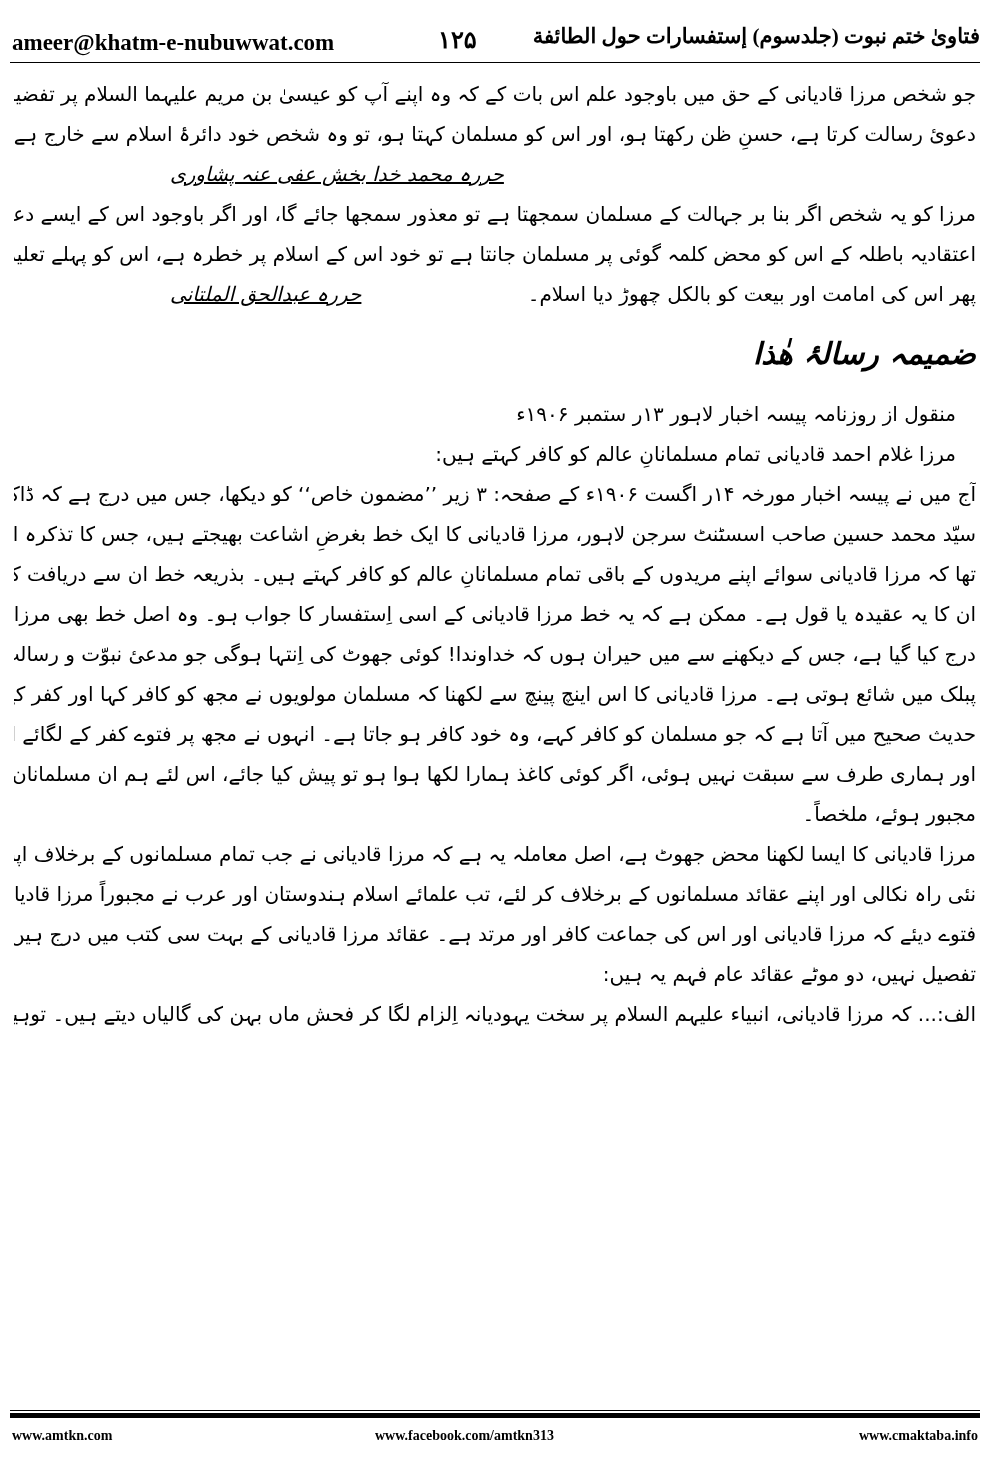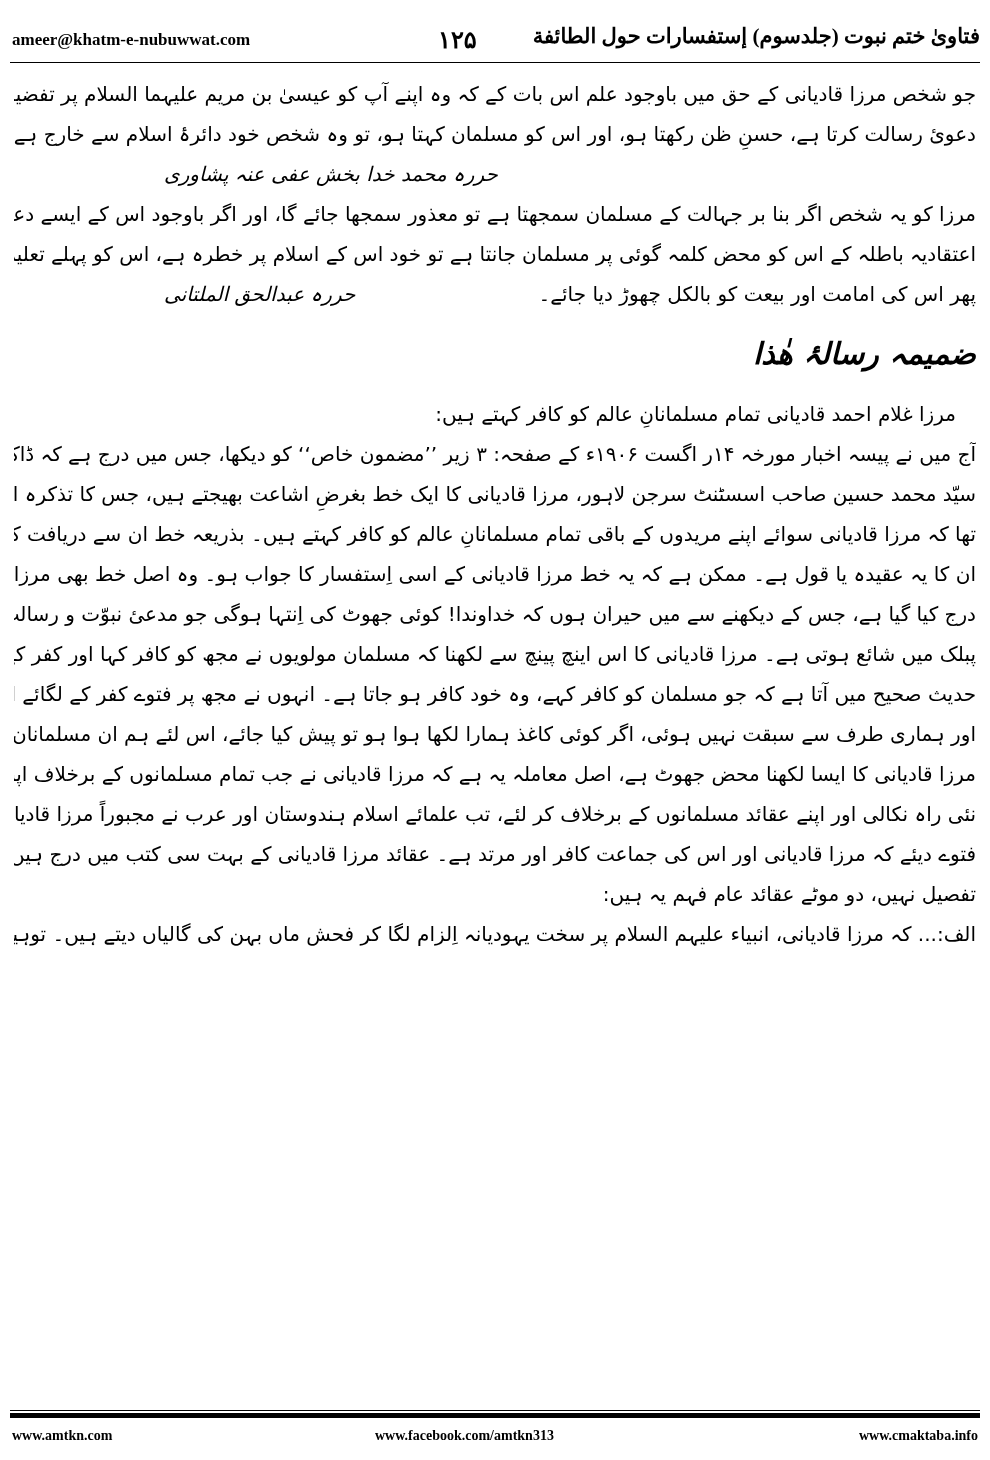--- a/index.html
+++ b/index.html
@@ -1,27 +1,27 @@
 <!DOCTYPE html>
 <html><head>
   <meta charset="utf-8">
   <style>
     html, body { margin: 0; padding: 0; background: #ffffff; }
     body { width: 990px; height: 1460px; position: relative; overflow: hidden; color: #000; font-family: "DejaVu Serif", serif; }
     .header { position: absolute; top: 0; left: 0; width: 990px; height: 70px; }
-    .hdr-email { position: absolute; left: 12px; top: 30px; font-family: "Liberation Serif", serif; font-weight: bold; font-size: 17px; letter-spacing: 0px; }
+    .hdr-email { position: absolute; left: 12px; top: 30px; font-family: "Liberation Serif", serif; font-weight: bold; font-size: 23px; letter-spacing: 0px; }
     .hdr-page { position: absolute; left: 438px; top: 26px; font-family: Liberation Serif, serif; font-weight: bold; font-size: 24px; direction: rtl; }
     .hdr-title { position: absolute; right: 10px; top: 24px; font-family: Liberation Serif, serif; font-weight: bold; font-size: 21px; direction: rtl; white-space: nowrap; }
     .hdr-rule { position: absolute; left: 10px; right: 10px; top: 62px; height: 0; border-top: 1.5px solid #000; }
     .content { position: absolute; top: 74px; left: 14px; right: 14px; direction: rtl; font-family: "DejaVu Sans", sans-serif; font-size: 20px; }
     .line { height: 40px; line-height: 40px; white-space: nowrap; overflow: hidden; text-align: justify; text-align-last: justify; }
     .line.last { text-align-last: right; }
     .sig-line { position: relative; height: 40px; line-height: 40px; white-space: nowrap; }
     .sig-line .txt { position: absolute; right: 0; }
-    .sig-line .sig { position: absolute; left: 150px; font-style: italic; }
+    .sig-line .sig { position: absolute; left: 156px; font-style: italic; text-decoration: underline; }
     .heading { text-align: right; font-size: 30px; font-weight: bold; height: 80px; line-height: 80px; font-style: italic; }
     .indent { padding-right: 20px; }
     .footer-rules { position: absolute; left: 10px; right: 10px; top: 1410px; }
     .footer-rules .thin { border-top: 1px solid #000; height: 0; }
     .footer-rules .thick { margin-top: 2px; height: 5px; background: #000; }
     .footer { position: absolute; top: 1428px; left: 0; width: 990px; height: 24px; font-family: "Liberation Serif", serif; font-weight: bold; font-size: 14px; }
     .footer span { position: absolute; top: 0; }
     .ft-left { left: 12px; }
     .ft-center { left: 375px; }
     .ft-right { right: 12px; }
@@ -43,38 +43,40 @@
     <div class="line">دعویٔ رسالت کرتا ہے، حسنِ ظن رکھتا ہو، اور اس کو مسلمان کہتا ہو، تو وہ شخص خود دائرۂ اسلام سے خارج ہے، ایسے شخص کی امامت</div>
     <div class="sig-line">
       <span class="sig">حررہ محمد خدا بخش عفی عنہ پشاوری</span>
     </div>
   </div>
 
   <div>
     <div class="line">مرزا کو یہ شخص اگر بنا بر جہالت کے مسلمان سمجھتا ہے تو معذور سمجھا جائے گا، اور اگر باوجود اس کے ایسے دعاوی کفریہ اور</div>
     <div class="line">اعتقادیہ باطلہ کے اس کو محض کلمہ گوئی پر مسلمان جانتا ہے تو خود اس کے اسلام پر خطرہ ہے، اس کو پہلے تعلیم کافی دی جائے، اگر نہ سمجھے،</div>
     <div class="sig-line">
-      <span class="txt">پھر اس کی امامت اور بیعت کو بالکل چھوڑ دیا جائے۔</span>
+      <span class="txt">پھر اس کی امامت اور بیعت کو بالکل چھوڑ دیا اسلام۔</span>
       <span class="sig">حررہ عبدالحق الملتانی</span>
     </div>
   </div>
 
   <div class="heading">ضمیمہ رسالۂ ھٰذا</div>
 
+  <div class="line last indent">منقول از روزنامہ پیسہ اخبار لاہور ۱۳ر ستمبر ۱۹۰۶ء</div>
   <div class="line last indent">مرزا غلام احمد قادیانی تمام مسلمانانِ عالم کو کافر کہتے ہیں:</div>
 
   <div>
     <div class="line">آج میں نے پیسہ اخبار مورخہ ۱۴ر اگست ۱۹۰۶ء کے صفحہ: ۳ زیر ’’مضمون خاص‘‘ کو دیکھا، جس میں درج ہے کہ ڈاکٹر</div>
     <div class="line">سیّد محمد حسین صاحب اسسٹنٹ سرجن لاہور، مرزا قادیانی کا ایک خط بغرضِ اشاعت بھیجتے ہیں، جس کا تذکرہ انجمن اسلامیہ لاہور میں</div>
     <div class="line">تھا کہ مرزا قادیانی سوائے اپنے مریدوں کے باقی تمام مسلمانانِ عالم کو کافر کہتے ہیں۔ بذریعہ خط ان سے دریافت کرنا چاہئے کہ ضرور</div>
     <div class="line">ان کا یہ عقیدہ یا قول ہے۔ ممکن ہے کہ یہ خط مرزا قادیانی کے اسی اِستفسار کا جواب ہو۔ وہ اصل خط بھی مرزا قادیانی کا اس اخبار میں</div>
     <div class="line">درج کیا گیا ہے، جس کے دیکھنے سے میں حیران ہوں کہ خداوندا! کوئی جھوٹ کی اِنتہا ہوگی جو مدعیٔ نبوّت و رسالت کی طرف سے</div>
     <div class="line">پبلک میں شائع ہوتی ہے۔ مرزا قادیانی کا اس اینچ پینچ سے لکھنا کہ مسلمان مولویوں نے مجھ کو کافر کہا اور کفر کے فتوے لکھے، چونکہ</div>
     <div class="line">حدیث صحیح میں آتا ہے کہ جو مسلمان کو کافر کہے، وہ خود کافر ہو جاتا ہے۔ انہوں نے مجھ پر فتوے کفر کے لگائے اور وہ خود کافر ہو گئے</div>
     <div class="line">اور ہماری طرف سے سبقت نہیں ہوئی، اگر کوئی کاغذ ہمارا لکھا ہوا ہو تو پیش کیا جائے، اس لئے ہم ان مسلمانان کو کافر کہنے کے واسطے</div>
+    <div class="line last">مجبور ہوئے، ملخصاً۔</div>
   </div>
 
   <div>
     <div class="line">مرزا قادیانی کا ایسا لکھنا محض جھوٹ ہے، اصل معاملہ یہ ہے کہ مرزا قادیانی نے جب تمام مسلمانوں کے برخلاف اپنی</div>
     <div class="line">نئی راہ نکالی اور اپنے عقائد مسلمانوں کے برخلاف کر لئے، تب علمائے اسلام ہندوستان اور عرب نے مجبوراً مرزا قادیانی پر کفر کے</div>
     <div class="line">فتوے دیئے کہ مرزا قادیانی اور اس کی جماعت کافر اور مرتد ہے۔ عقائد مرزا قادیانی کے بہت سی کتب میں درج ہیں، جس کی</div>
     <div class="line last">تفصیل نہیں، دو موٹے عقائد عام فہم یہ ہیں:</div>
   </div>
 
   <div>

